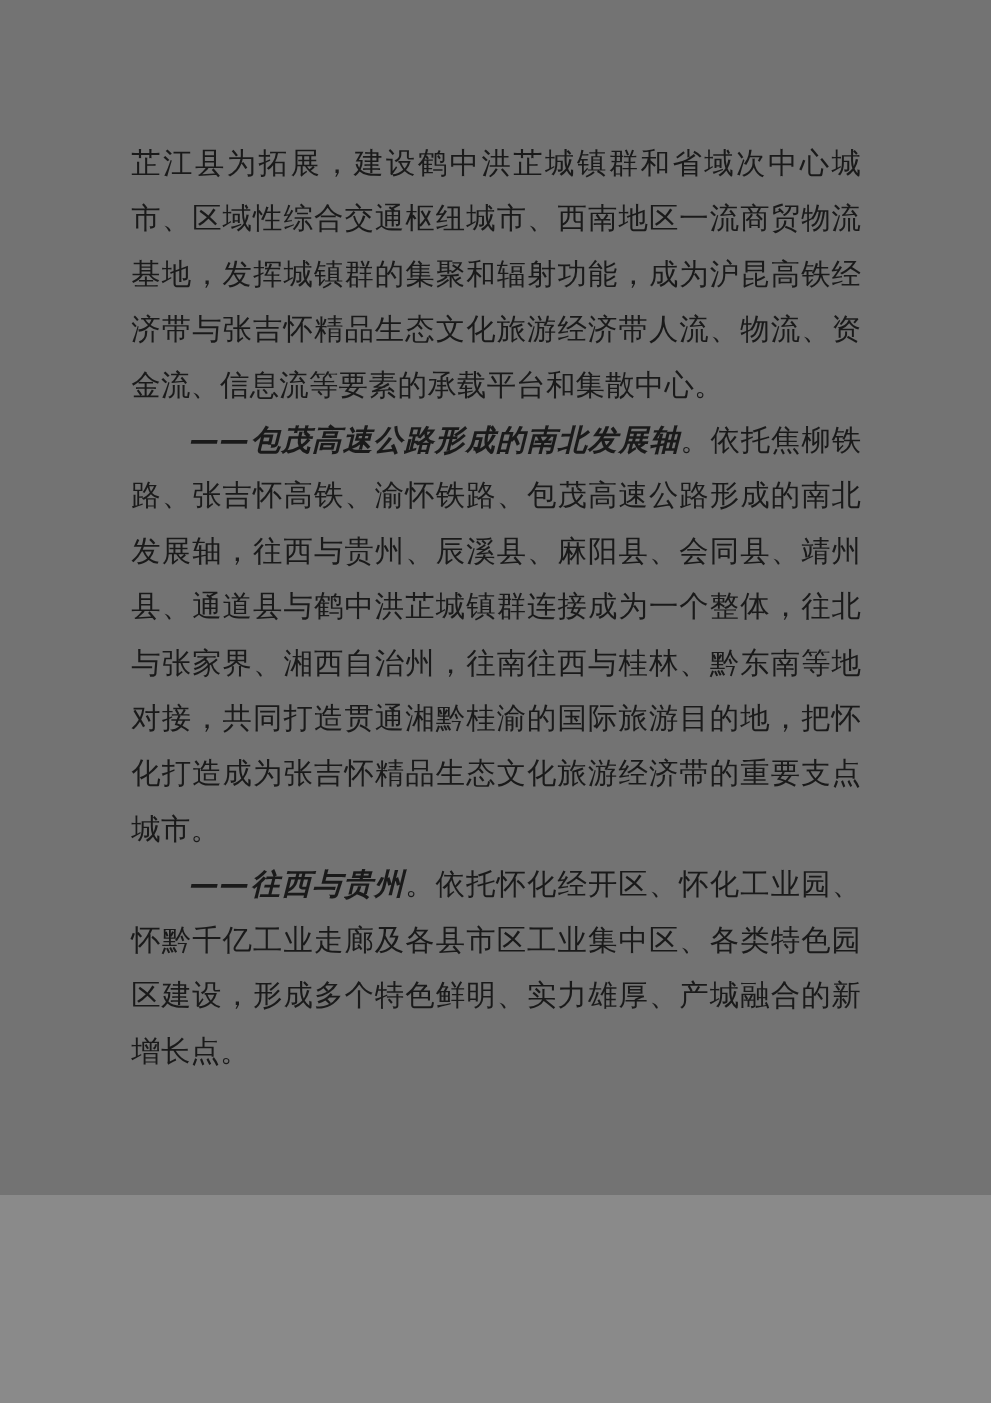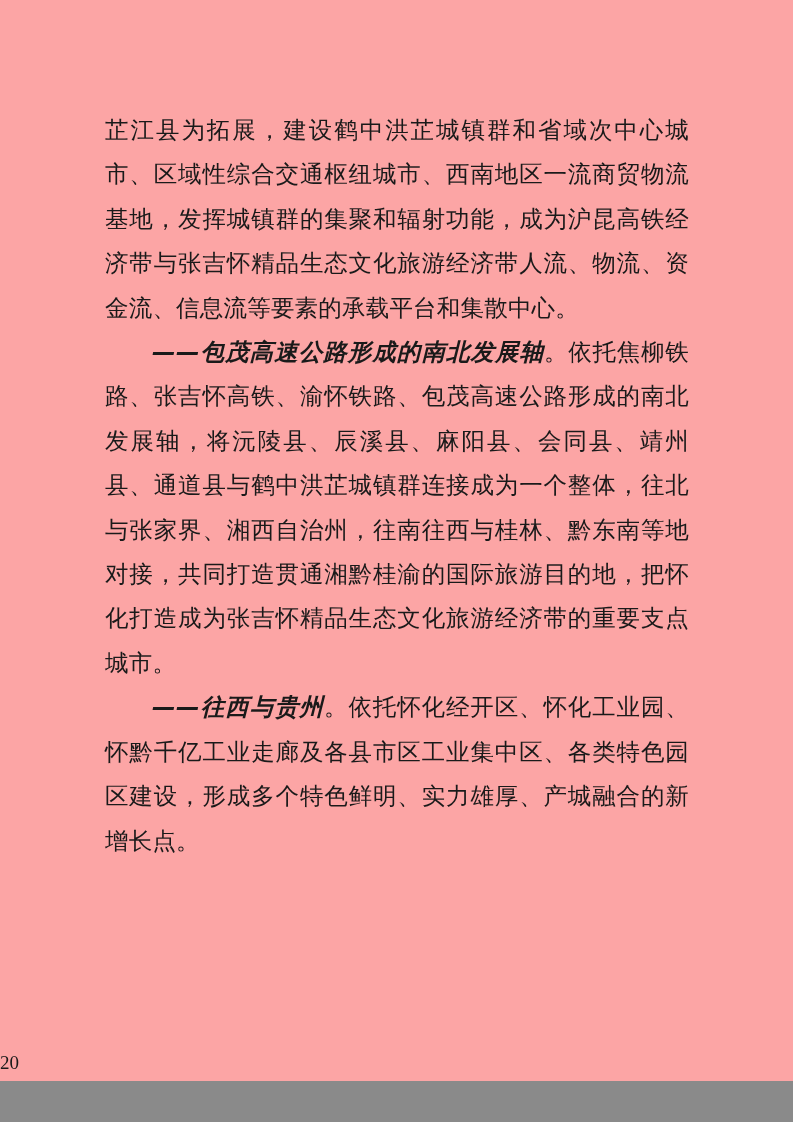--- a/index.html
+++ b/index.html
@@ -6,22 +6,22 @@
     margin: 0;
     padding: 0;
     background: #8a8a8a;
   }
   body {
     font-family: "DejaVu Serif", "Liberation Serif", serif;
   }
   .page {
     position: relative;
     width: 793px;
-    height: 1081px;
-    background: #fca5a5;
+    height: 956px;
+    background: #737373;
     margin: 0 auto;
     overflow: hidden;
     box-sizing: border-box;
   }
   .content {
     position: absolute;
     left: 105px;
     top: 108px;
     width: 584px;
   }
@@ -61,21 +61,21 @@
 </head>
 <body>
 
 <div class="page">
 
   <div class="content">
 
     <p class="para"><span>芷江县为拓展，建设鹤中洪芷城镇群和省域次中心城市、区域性综合交通枢纽城市、西南地区一流商贸物流基地，发挥城镇群的集聚和辐射功能，成为沪昆高铁经济带与张吉怀精品生态文化旅游经济带人流、物流、资金流、信息流等要素的承载平台和集散中心。</span></p>
 
 
-    <p class="para indent"><span class="kai dash">——包茂高速公路形成的南北发展轴</span><span>。依托焦柳铁路、张吉怀高铁、渝怀铁路、包茂高速公路形成的南北发展轴，将沅陵县、辰溪县、麻阳县、会同县、靖州县、通道县与鹤中洪芷城镇群连接成为一个整体，往北与张家界、湘西自治州，往南往西与桂林、黔东南等地对接，共同打造贯通湘黔桂渝的国际旅游目的地，把怀化打造成为张吉怀精品生态文化旅游经济带的重要支点城市。</span></p>
+    <p class="para indent"><span class="kai dash">——包茂高速公路形成的南北发展轴</span><span>。依托焦柳铁路、张吉怀高铁、渝怀铁路、包茂高速公路形成的南北发展轴，往西与贵州、辰溪县、麻阳县、会同县、靖州县、通道县与鹤中洪芷城镇群连接成为一个整体，往北与张家界、湘西自治州，往南往西与桂林、黔东南等地对接，共同打造贯通湘黔桂渝的国际旅游目的地，把怀化打造成为张吉怀精品生态文化旅游经济带的重要支点城市。</span></p>
 
     <p class="para indent"><span class="kai dash">——往西与贵州</span><span>。依托怀化经开区、怀化工业园、怀黔千亿工业走廊及各县市区工业集中区、各类特色园区建设，形成多个特色鲜明、实力雄厚、产城融合的新增长点。</span></p>
 
   </div>
 
   <div class="page-number">20</div>
 
 </div>
 
 </body></html>

